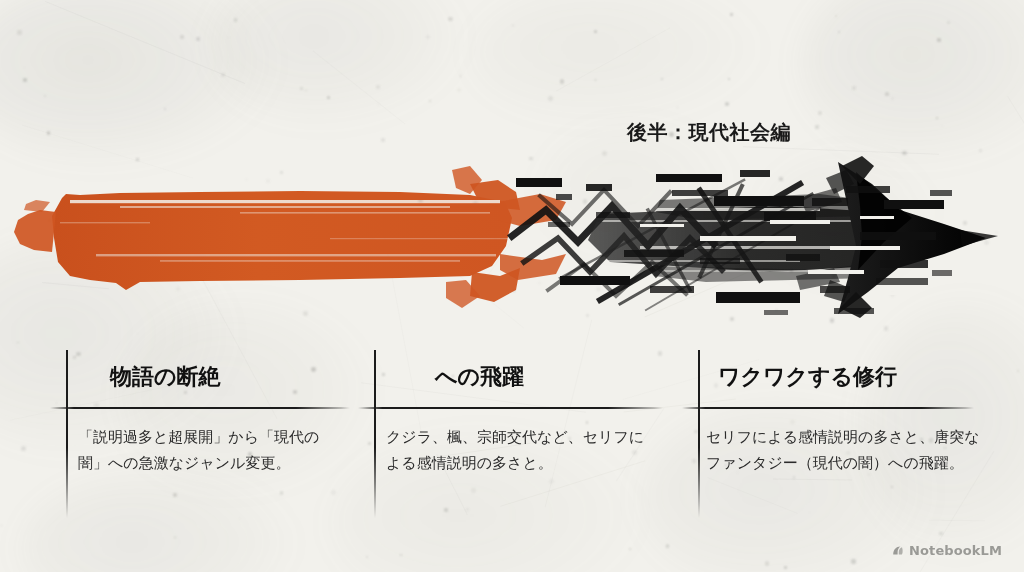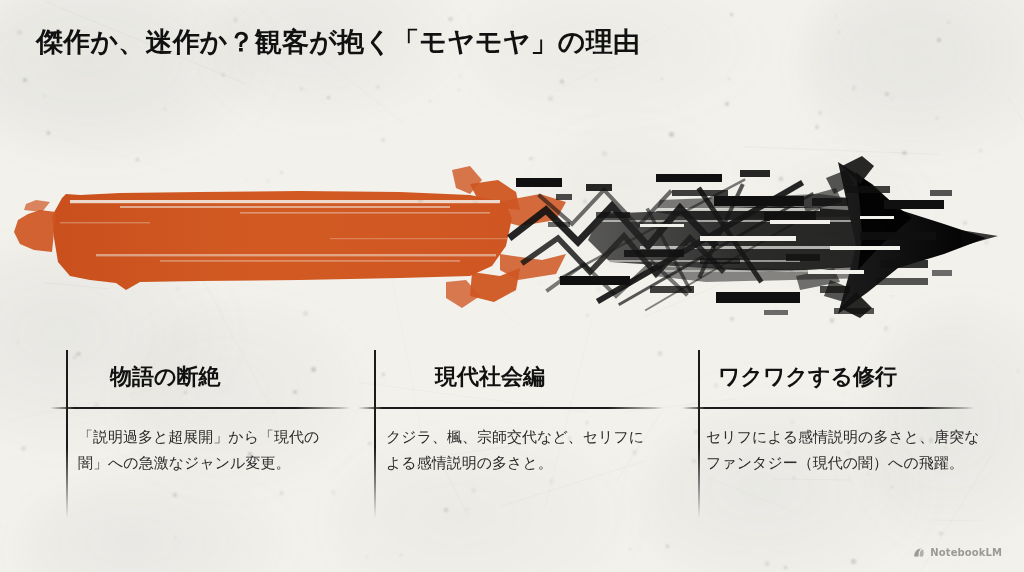--- a/index.html
+++ b/index.html
@@ -65,21 +65,21 @@
     font-size:15px;line-height:1.72;color:#2b2b2b;font-weight:500;
   }
   .col.c0 .col-body{left:28px;width:255px;}
   .col.c1 .col-body{left:18px;width:272px;}
   .col.c2 .col-body{left:16px;width:278px;}
 
   
   .watermark{
     position:absolute;right:22px;bottom:14px;
     display:flex;align-items:center;gap:5px;
-    font-size:10px;color:#9a9a96;font-weight:600;letter-spacing:.1px;
+    font-size:13px;color:#9a9a96;font-weight:600;letter-spacing:.1px;
   }
   .watermark svg{display:block;}
 </style>
 </head>
 <body>
 
 <div id="paper">
     <div class="wash" style="left: -40px; top: -30px; width: 320px; height: 200px; background: radial-gradient(at 40% 45%, rgba(118, 120, 116, 0.1) 0%, rgba(118, 120, 116, 0.05) 45%, rgba(118, 120, 116, 0) 72%);"></div>
     <div class="wash" style="left: 210px; top: -40px; width: 260px; height: 170px; background: radial-gradient(at 40% 45%, rgba(118, 120, 116, 0.07) 0%, rgba(118, 120, 116, 0.035) 45%, rgba(118, 120, 116, 0) 72%);"></div>
     <div class="wash" style="left: 470px; top: -20px; width: 300px; height: 150px; background: radial-gradient(at 40% 45%, rgba(118, 120, 116, 0.05) 0%, rgba(118, 120, 116, 0.024) 45%, rgba(118, 120, 116, 0) 72%);"></div>
@@ -264,22 +264,22 @@
     <div class="fiber" style="left: 7.79402px; top: 400.384px; width: 187.867px; height: 1px; transform: rotate(167.821deg); opacity: 0.179666;"></div>
     <div class="fiber" style="left: 597.046px; top: 443.504px; width: 86.5007px; height: 1px; transform: rotate(123.179deg); opacity: 0.375766;"></div>
     <div class="fiber" style="left: 465.716px; top: 261.815px; width: 62.013px; height: 1px; transform: rotate(125.465deg); opacity: 0.2248;"></div>
     <div class="fiber" style="left: 18.1866px; top: 150.681px; width: 178.819px; height: 1px; transform: rotate(17.2856deg); opacity: 0.202884;"></div>
     <div class="fiber" style="left: 417.138px; top: 451.305px; width: 114.218px; height: 1px; transform: rotate(171.757deg); opacity: 0.556083;"></div>
     <div class="fiber" style="left: 773.344px; top: 479.292px; width: 78.8634px; height: 1px; transform: rotate(0.629509deg); opacity: 0.563906;"></div>
   </div>
 
 <div id="slide">
 
-  <div class="title">傑作か、迷作か？観客が抱く「モヤモヤ」の理由</div>
-
+
+  <div class="phase right">後半：現代社会編</div>
 
   <svg id="art" viewBox="0 0 1024 175" preserveAspectRatio="none">
     <defs>
       <linearGradient id="gOrange" x1="0" y1="0" x2="1" y2="0">
         <stop offset="0" stop-color="#c9501d"></stop>
         <stop offset="0.45" stop-color="#d25a22"></stop>
         <stop offset="1" stop-color="#cf5622"></stop>
       </linearGradient>
       <linearGradient id="gBlack" x1="0" y1="0" x2="1" y2="0">
         <stop offset="0" stop-color="#2a2a2a" stop-opacity=".85"></stop>
@@ -424,21 +424,21 @@
     <div class="hline h0"></div>
     <div class="hline h1"></div>
     <div class="hline h2"></div>
 
     <div class="col c0">
       <div class="col-head">物語の断絶</div>
       <div class="col-body">「説明過多と超展開」から「現代の闇」への急激なジャンル変更。</div>
     </div>
 
     <div class="col c1">
-      <div class="col-head">現代社会編</div>
+      <div class="col-head">への飛躍</div>
       <div class="col-body">クジラ、楓、宗師交代など、セリフによる感情説明の多さと。</div>
     </div>
 
     <div class="col c2">
       <div class="col-head">ワクワクする修行</div>
       <div class="col-body">セリフによる感情説明の多さと、唐突なファンタジー（現代の闇）への飛躍。</div>
     </div>
   </div>
 
   <div class="watermark">

